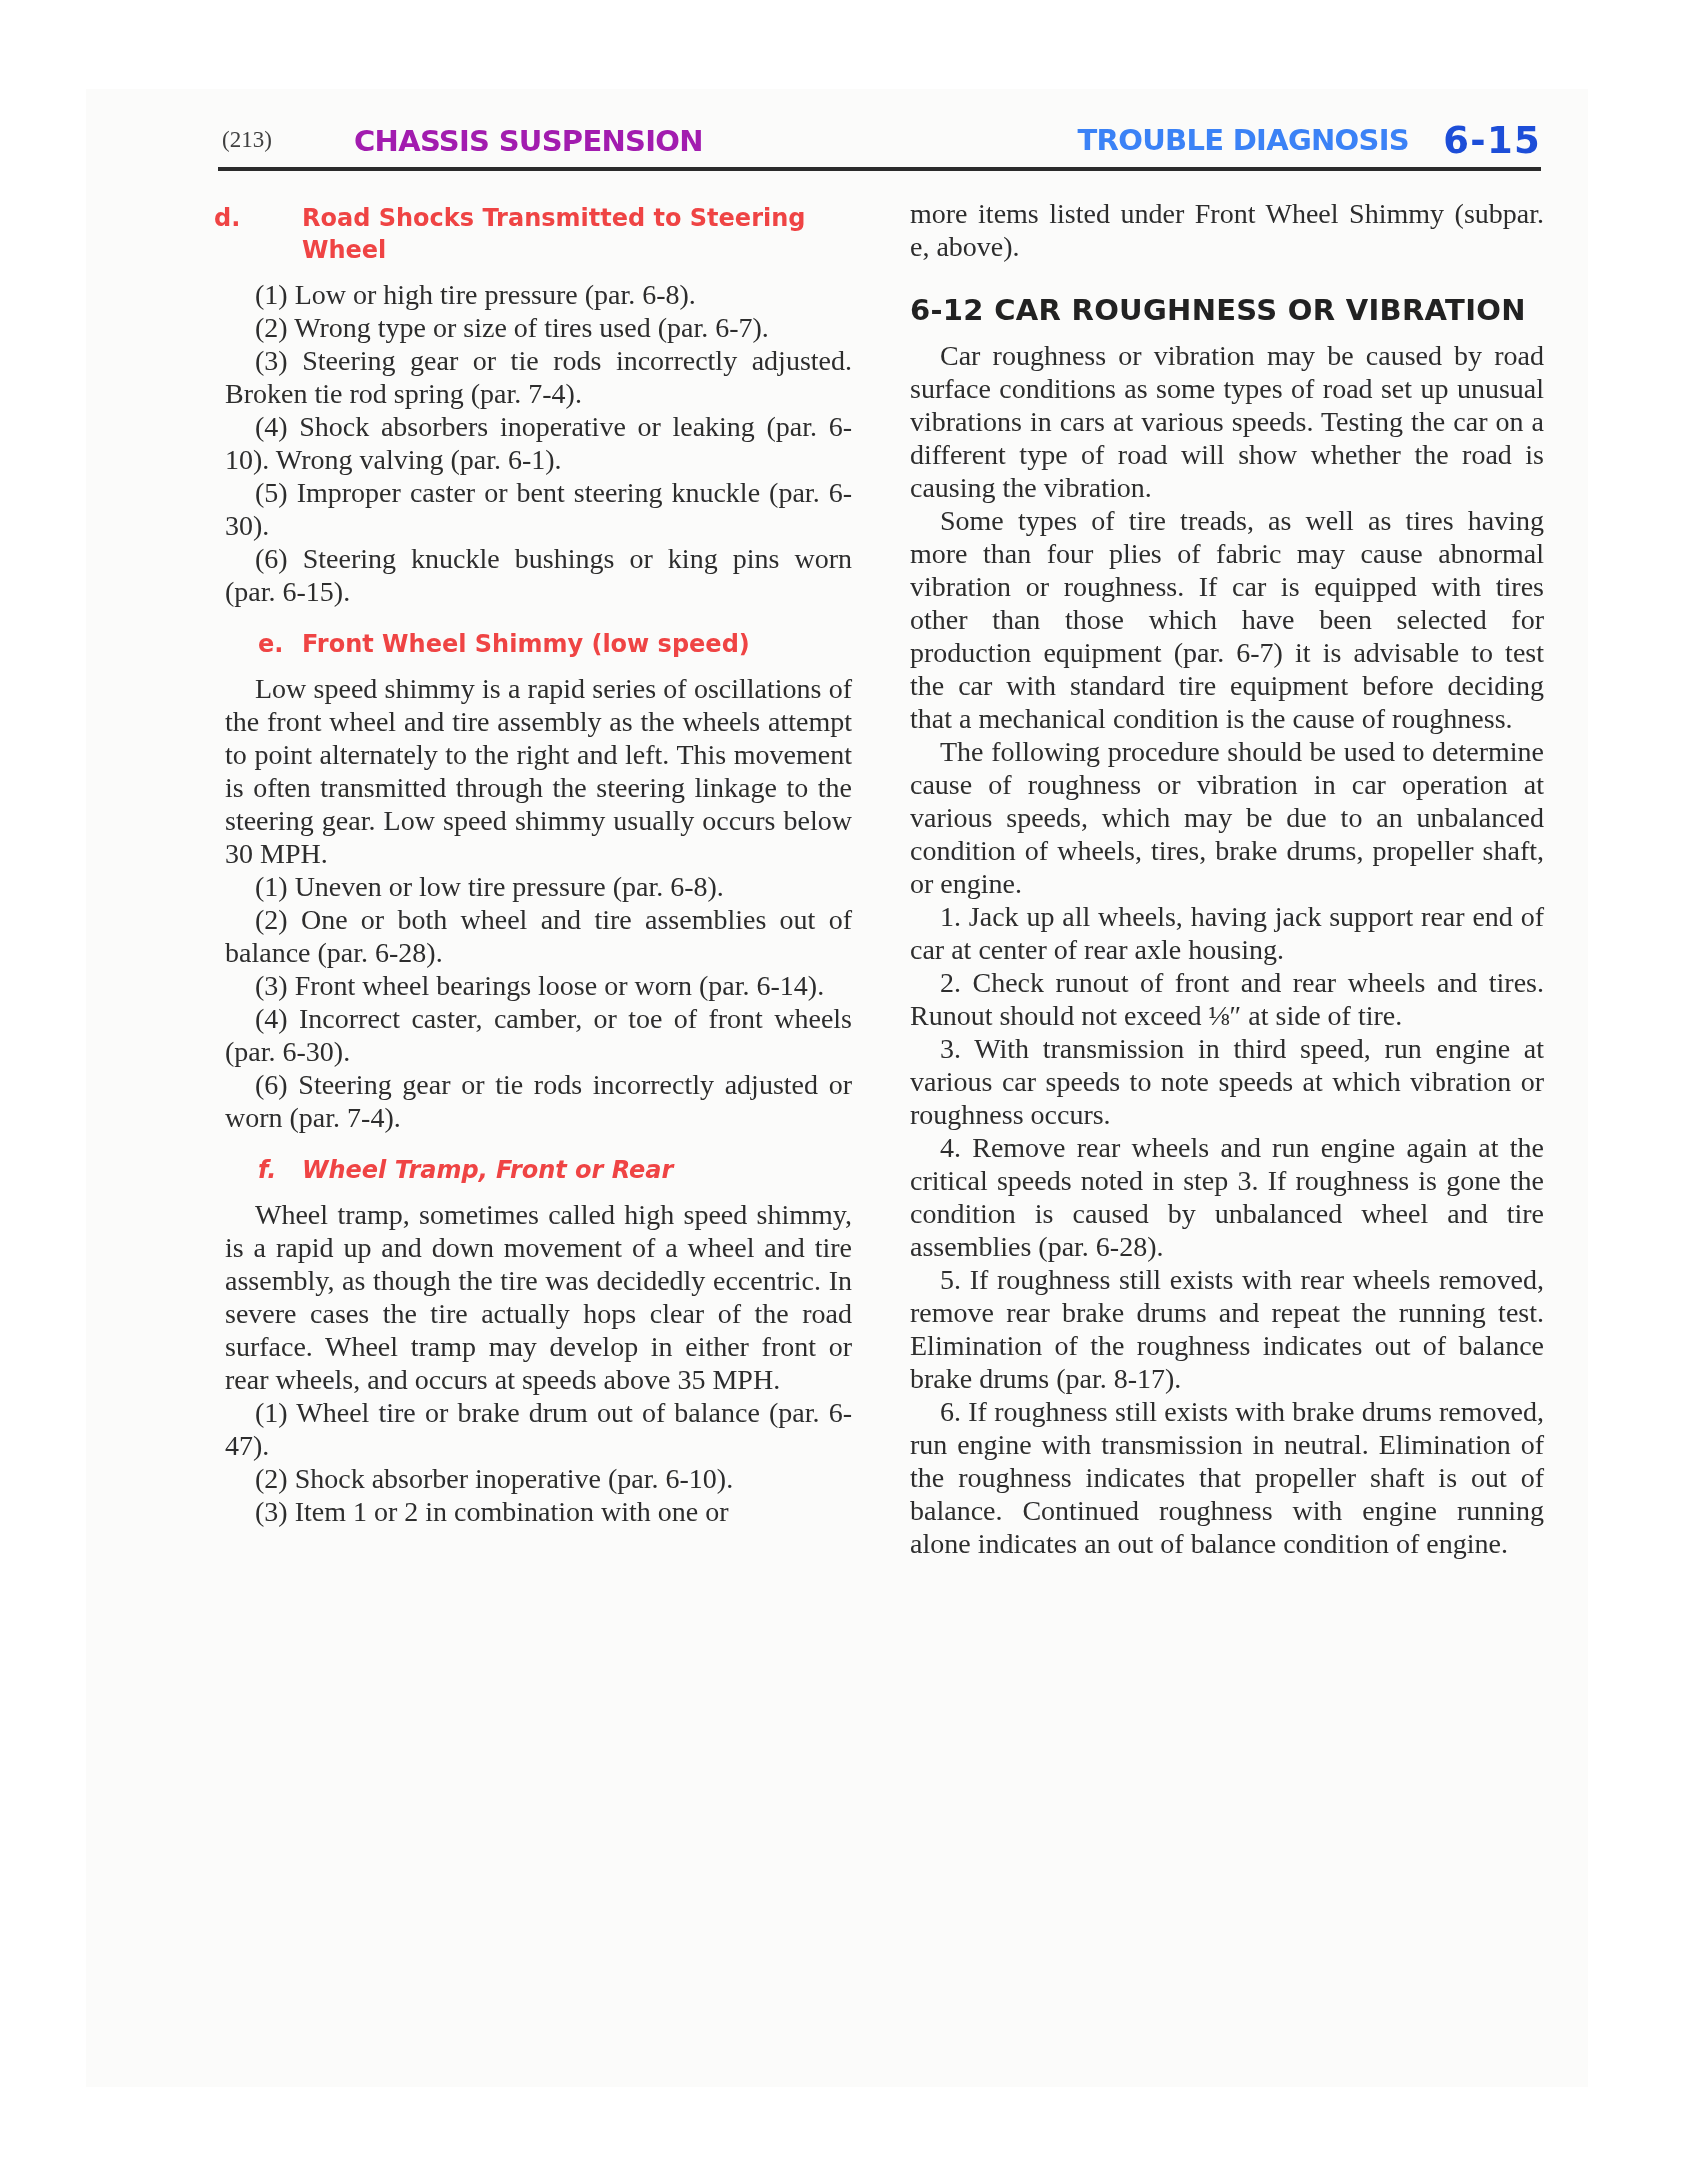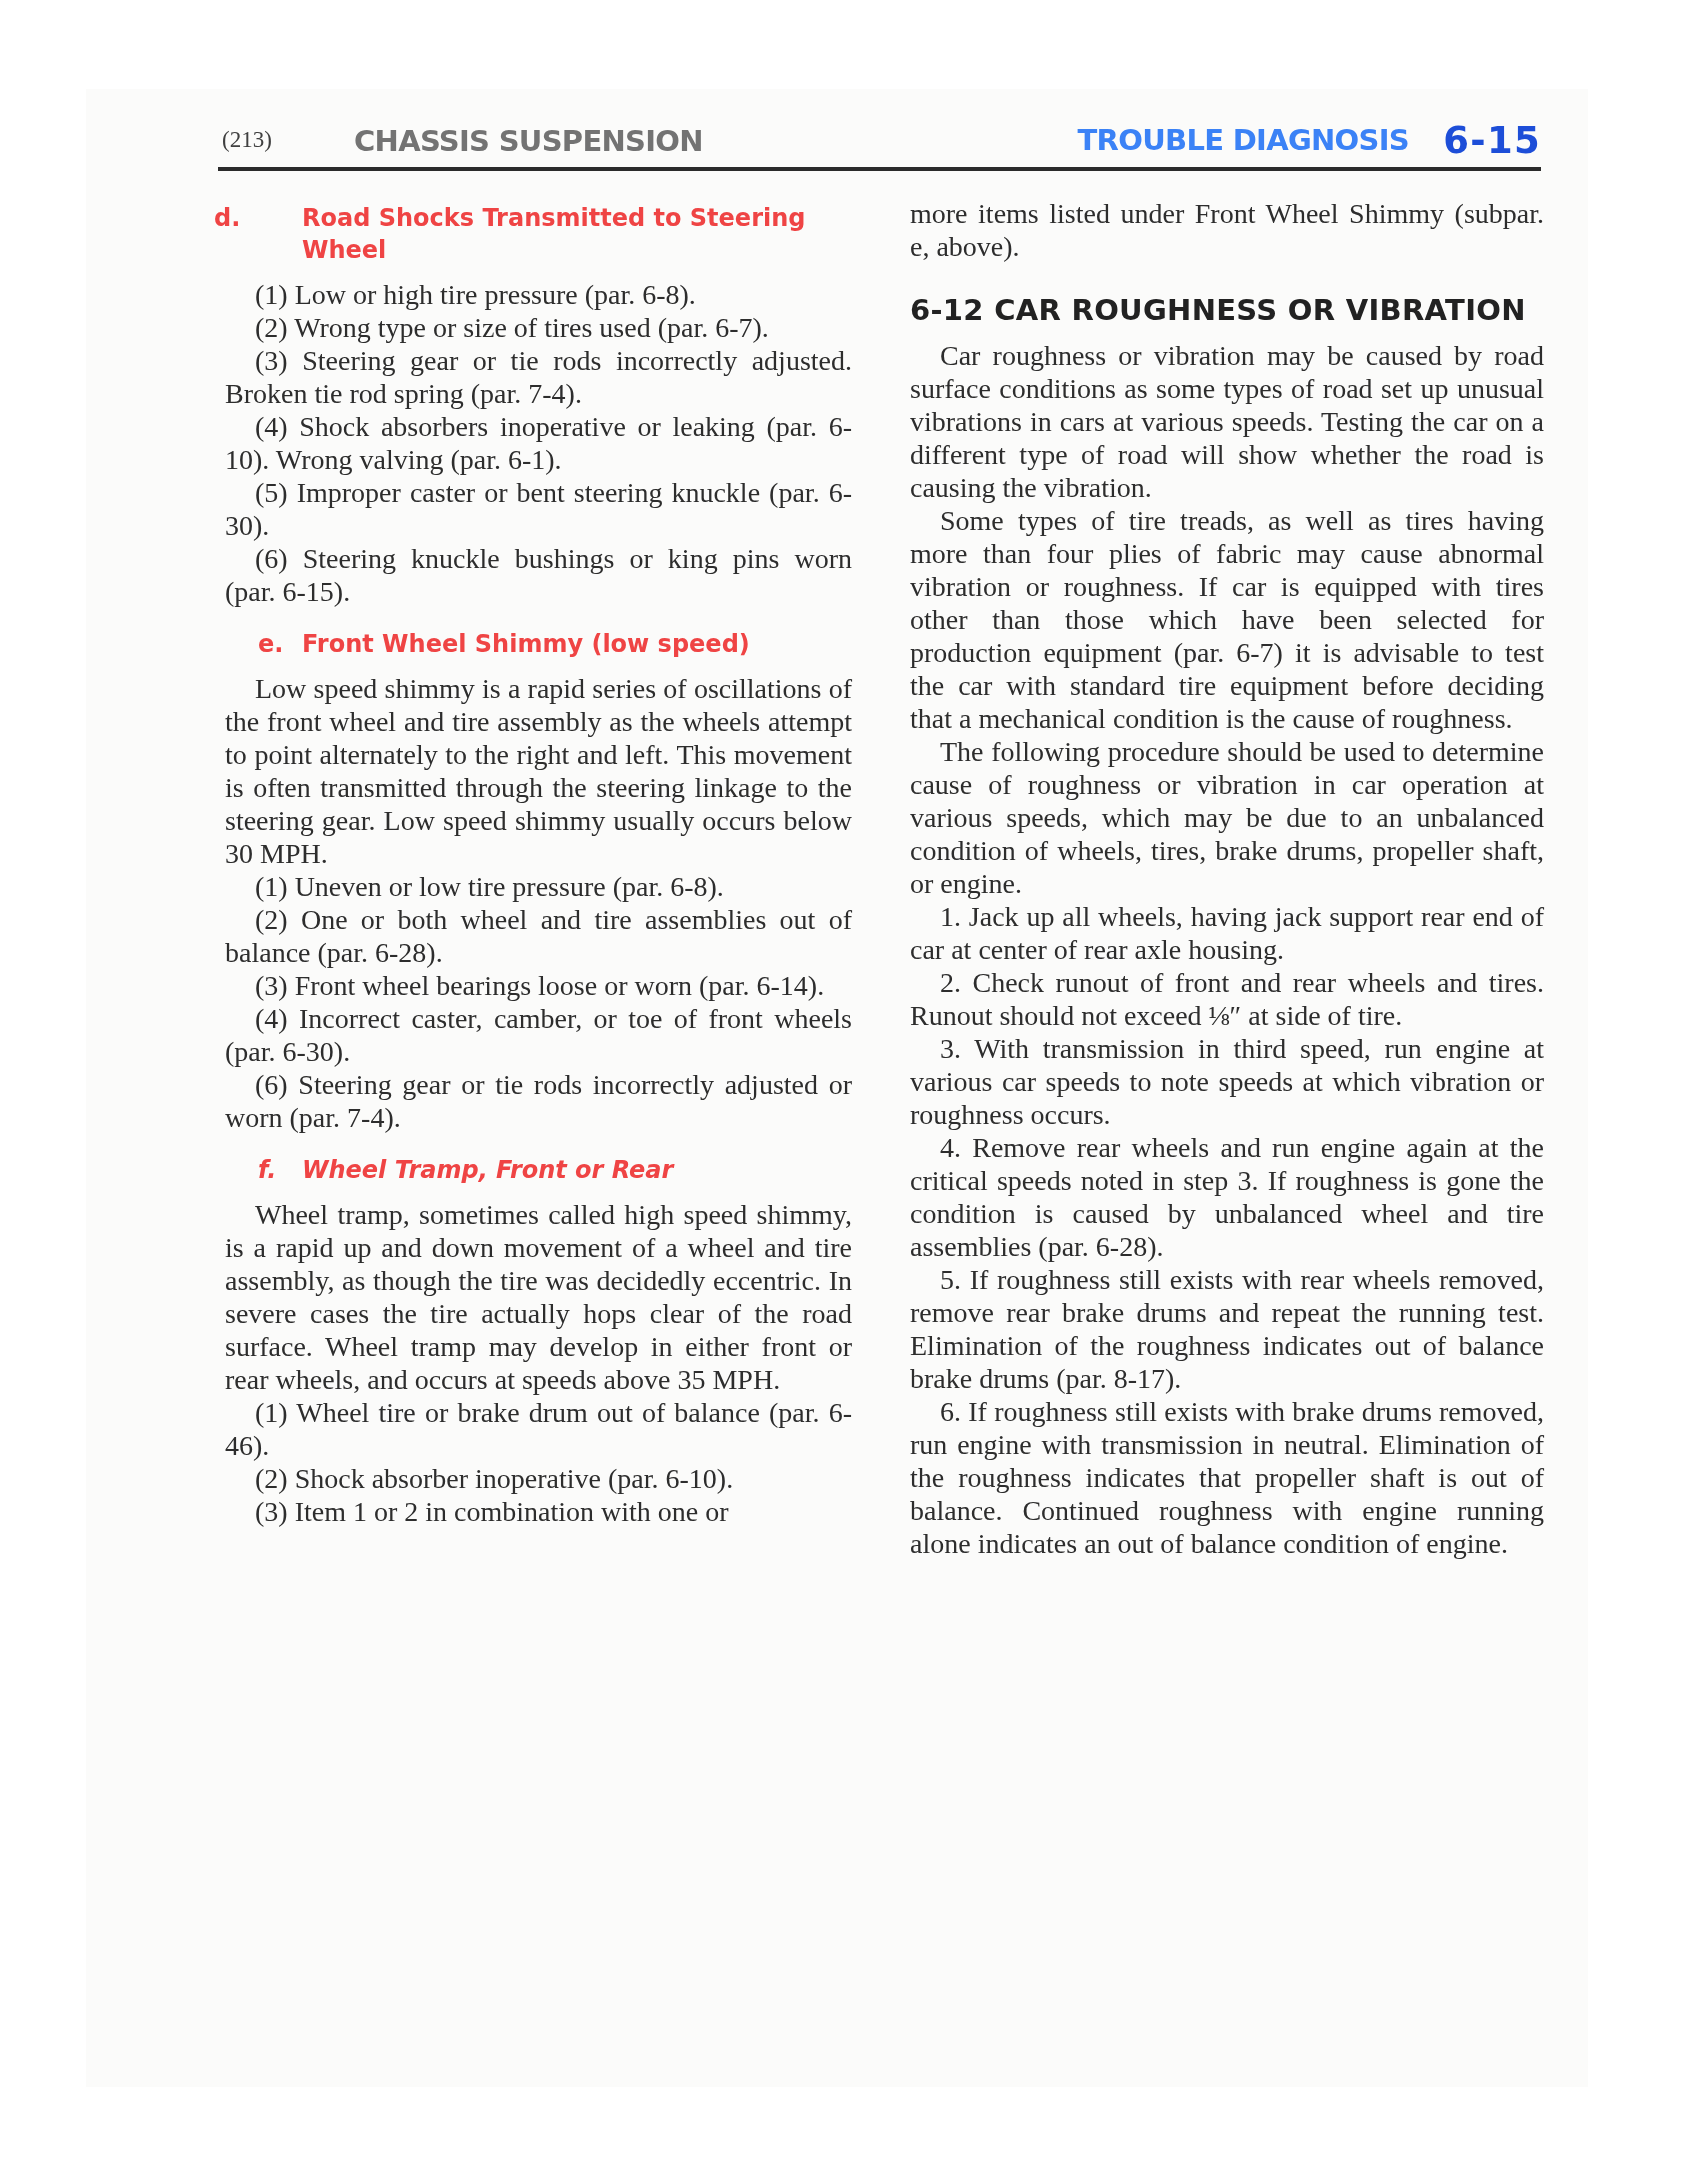--- a/index.html
+++ b/index.html
@@ -16,21 +16,21 @@
   .header {
     position:absolute; left:218px; top:119px; width:1323px; height:53px;
   }
   .hdr-pagenum {
     position:absolute; left:4px; top:8px;
     font-family:"Liberation Serif", serif; font-size:23px; color:#404040;
   }
   .hdr-chapter {
     position:absolute; left:136px; top:5.3px;
     font-family:"DejaVu Sans", sans-serif; font-weight:bold; font-size:29px;
-    letter-spacing:-0.7px; color:#737373;
+    letter-spacing:-0.7px; color:#a21caf;
   }
   .hdr-section {
     position:absolute; right:132px; top:4px;
     font-family:"DejaVu Sans", sans-serif; font-weight:bold; font-size:29px;
     letter-spacing:-0.7px; color:#3b82f6;
   }
   .hdr-number {
     position:absolute; right:0; top:0px;
     font-family:"DejaVu Sans", sans-serif; font-weight:bold; font-size:37px;
     letter-spacing:1.3px; color:#1d4ed8;
@@ -99,21 +99,21 @@
   <p>(3) Front wheel bearings loose or worn (par. 6-14).</p>
   <p>(4) Incorrect caster, camber, or toe of front wheels (par. 6-30).</p>
   <p>(6) Steering gear or tie rods incorrectly adjusted or worn (par. 7-4).</p>
   <div class="gap-md"></div>
 
   <div class="subhead" style="padding-left:33px;font-style:italic;">
     <span class="letter">f.</span><span>Wheel Tramp, Front or Rear</span>
   </div>
   <div class="gap-sm"></div>
   <p>Wheel tramp, sometimes called high speed shimmy, is a rapid up and down movement of a wheel and tire assembly, as though the tire was decidedly eccentric. In severe cases the tire actually hops clear of the road surface. Wheel tramp may develop in either front or rear wheels, and occurs at speeds above 35 MPH.</p>
-  <p>(1) Wheel tire or brake drum out of balance (par. 6-46).</p>
+  <p>(1) Wheel tire or brake drum out of balance (par. 6-47).</p>
   <p>(2) Shock absorber inoperative (par. 6-10).</p>
   <p>(3) Item 1 or 2 in combination with one or</p>
 </div>
 
 <div class="col right">
   <p class="noindent">more items listed under Front Wheel Shimmy (subpar. e, above).</p>
   <div class="section-title">6-12 CAR ROUGHNESS OR VIBRATION</div>
   <p>Car roughness or vibration may be caused by road surface conditions as some types of road set up unusual vibrations in cars at various speeds. Testing the car on a different type of road will show whether the road is causing the vibration.</p>
   <p>Some types of tire treads, as well as tires having more than four plies of fabric may cause abnormal vibration or roughness. If car is equipped with tires other than those which have been selected for production equipment (par. 6-7) it is advisable to test the car with standard tire equipment before deciding that a mechanical condition is the cause of roughness.</p>
   <p>The following procedure should be used to determine cause of roughness or vibration in car operation at various speeds, which may be due to an unbalanced condition of wheels, tires, brake drums, propeller shaft, or engine.</p>

